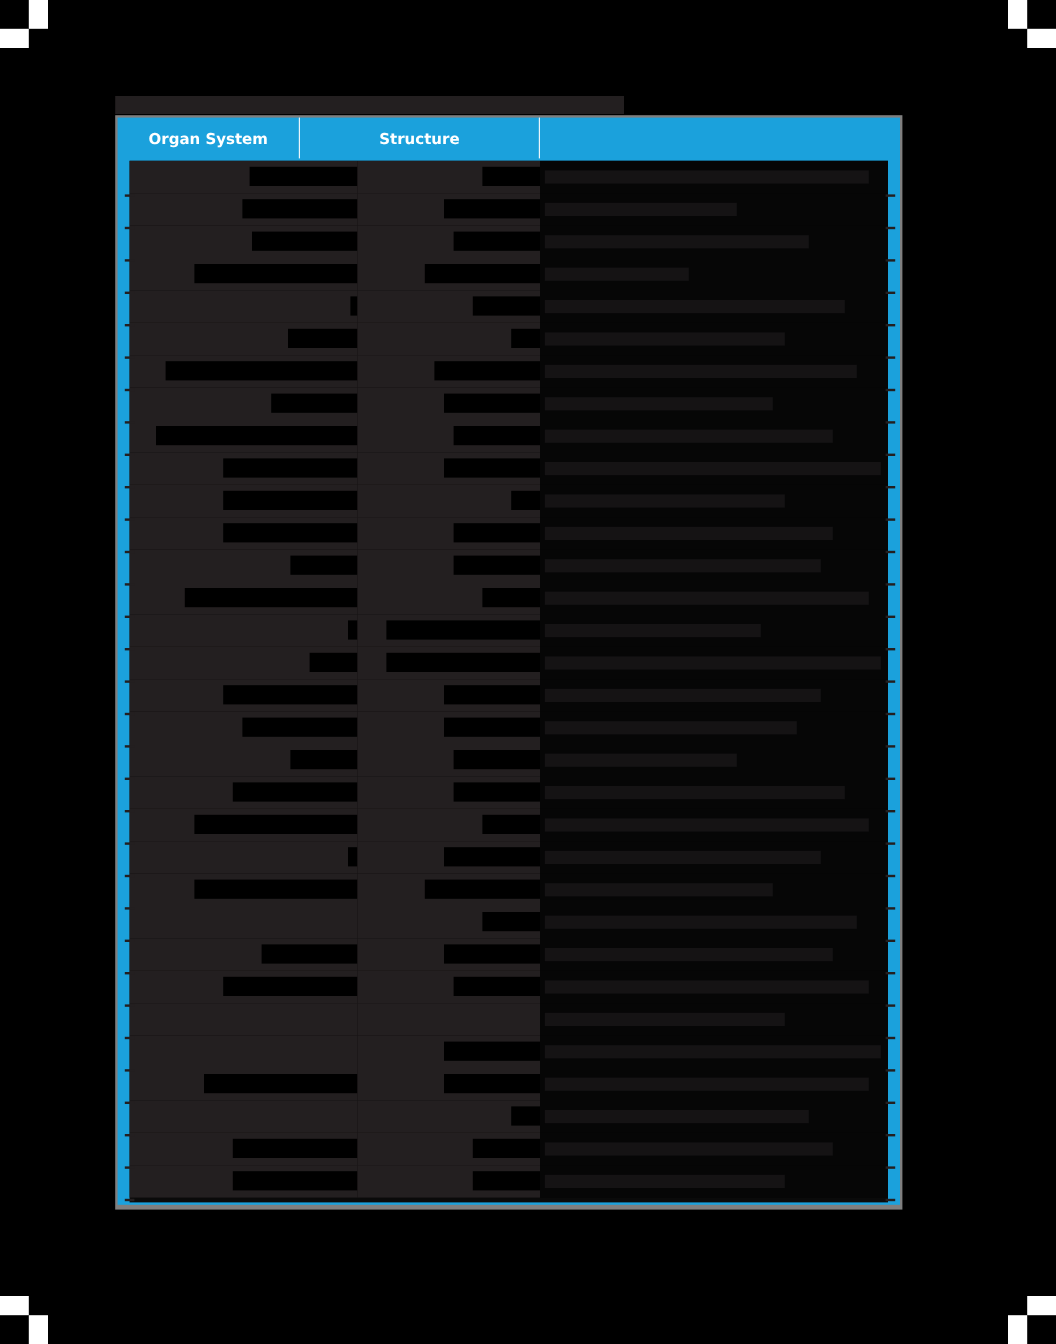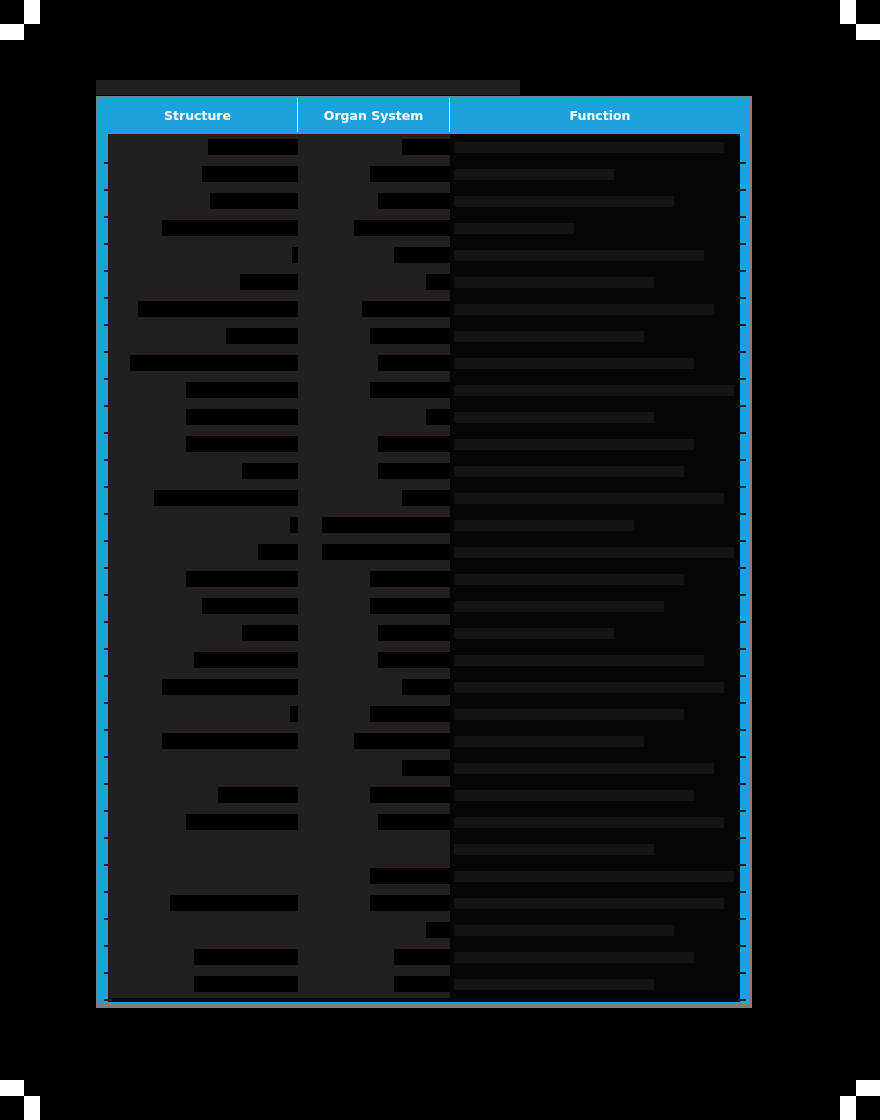--- a/index.html
+++ b/index.html
@@ -68,23 +68,22 @@
 <div class="reg" style="left:0;top:1080px;width:24px;height:16px;"></div>
 <div class="reg" style="left:24px;top:1096px;width:16px;height:24px;"></div>
 <div class="reg" style="left:856px;top:1080px;width:24px;height:16px;"></div>
 <div class="reg" style="left:840px;top:1096px;width:16px;height:24px;"></div>
 
 <div class="title-bar"></div>
 
 <div class="table-frame">
   <div class="table-inner">
     <div class="thead">
+      <div class="th c2">Organ System</div>
       <div class="th c1">Structure</div>
-      <div class="th c2">Organ System</div>
-      <div class="th c3">Function</div>
     </div>
     <div class="tbody" id="tbody">
         <div class="row" style="top: 0px;">
           <div class="td c1">
             <span class="mask" style="width: 90px;"></span>
           </div>
           <div class="td c2">
             <span class="mask" style="width: 48px;"></span>
           </div>
           <div class="td c3">

